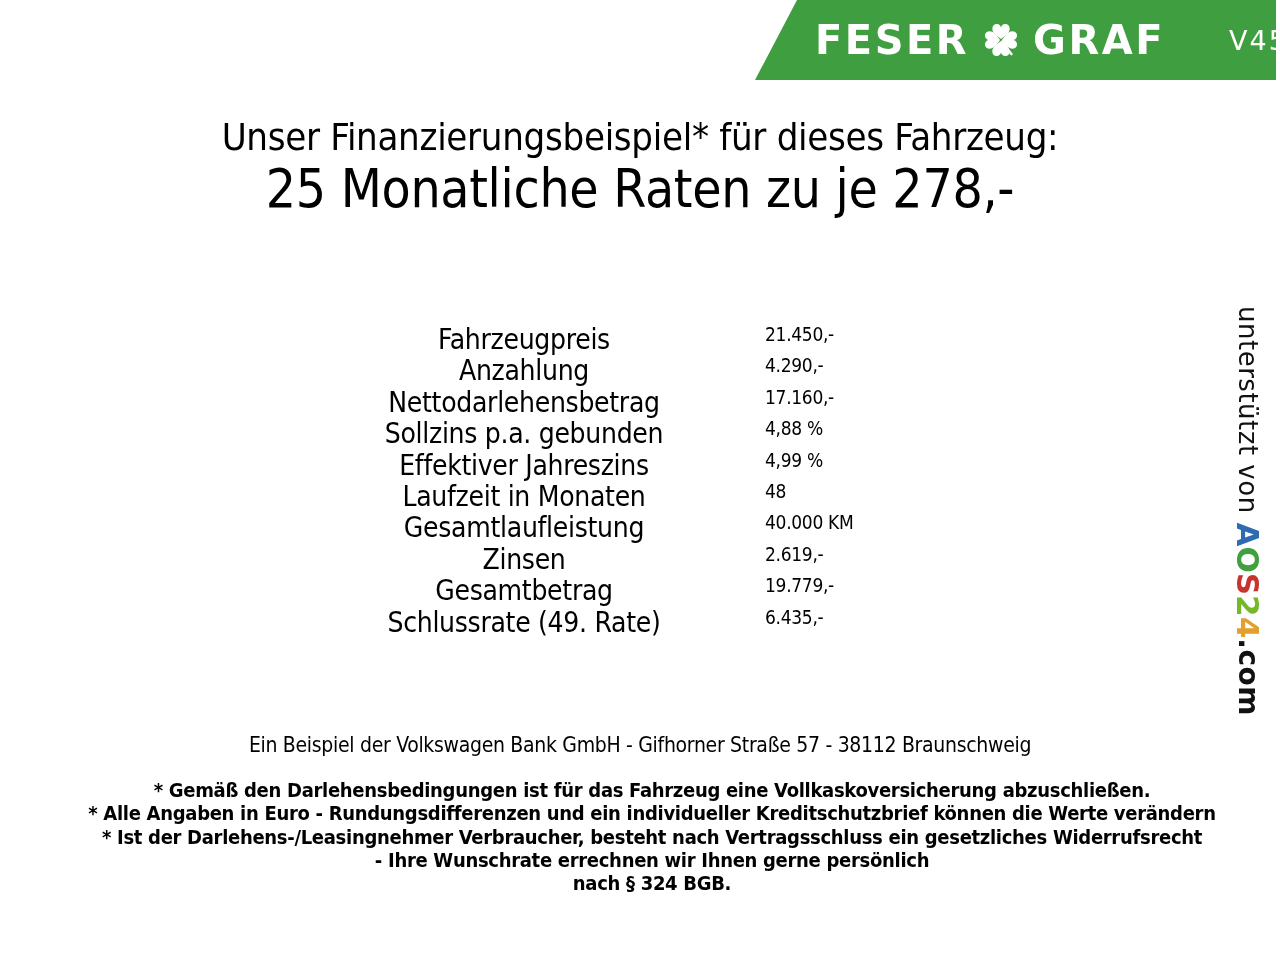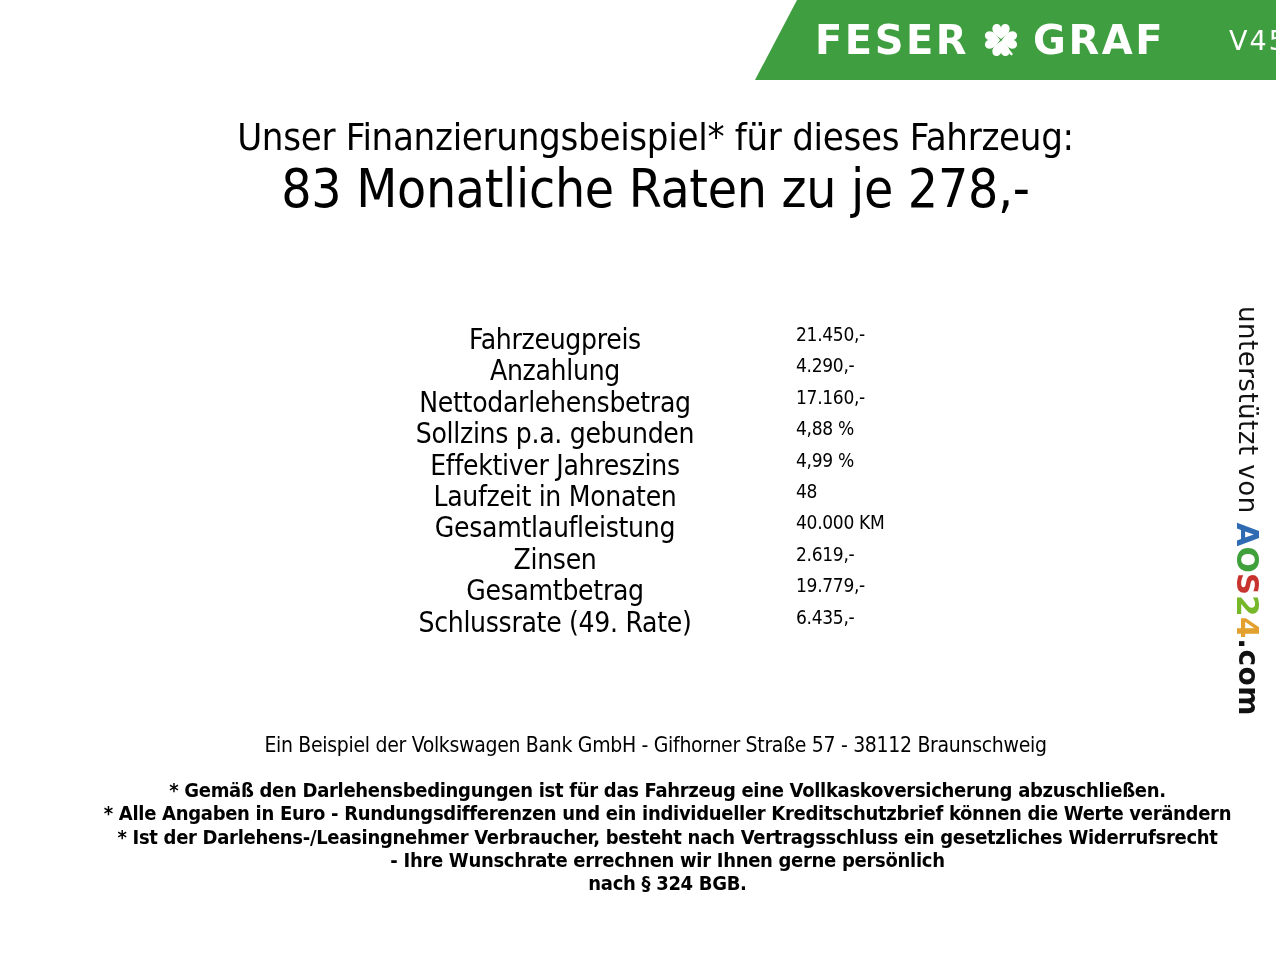--- a/index.html
+++ b/index.html
@@ -4,21 +4,21 @@
 <style>
   * { margin: 0; padding: 0; box-sizing: border-box; }
   html, body { width: 1280px; height: 960px; }
   body {
     position: relative;
     background: #ffffff;
     font-family: "DejaVu Sans", "Liberation Sans", sans-serif;
     color: #000;
     overflow: hidden;
   }
-  .cond { font-stretch: condensed; letter-spacing: -0.3px; padding-left: 31px; }
+  .cond { font-stretch: condensed; letter-spacing: -0.3px; }
 
   
   .banner {
     position: absolute;
     top: 0; left: 755px; right: 4px;
     height: 80px;
     background: #3f9e3f;
     clip-path: polygon(42px 0, 100% 0, 100% 100%, 0 100%);
     display: flex;
     align-items: center;
@@ -97,21 +97,21 @@
         <path d="M1.5 1.5 C 4 6.5, 7 11, 11.5 15.5" stroke="#ffffff" stroke-width="2.6" fill="none" stroke-linecap="round"></path>
       </svg>
     </span>
     <span class="brand-word">GRAF</span>
   </div>
   <span class="vehicle-id">V45824</span>
 </div>
 
 <div class="title-block cond">
   <div class="title-line1">Unser Finanzierungsbeispiel* für dieses Fahrzeug:</div>
-  <div class="title-line2">83 Monatliche Raten zu je 278,-</div>
+  <div class="title-line2">25 Monatliche Raten zu je 278,-</div>
 </div>
 
 <div class="finance-table cond">
   <div class="finance-row">
     <span class="finance-label">Fahrzeugpreis</span>
     <span class="finance-value">21.450,-</span>
   </div>
   <div class="finance-row">
     <span class="finance-label">Anzahlung</span>
     <span class="finance-value">4.290,-</span>

